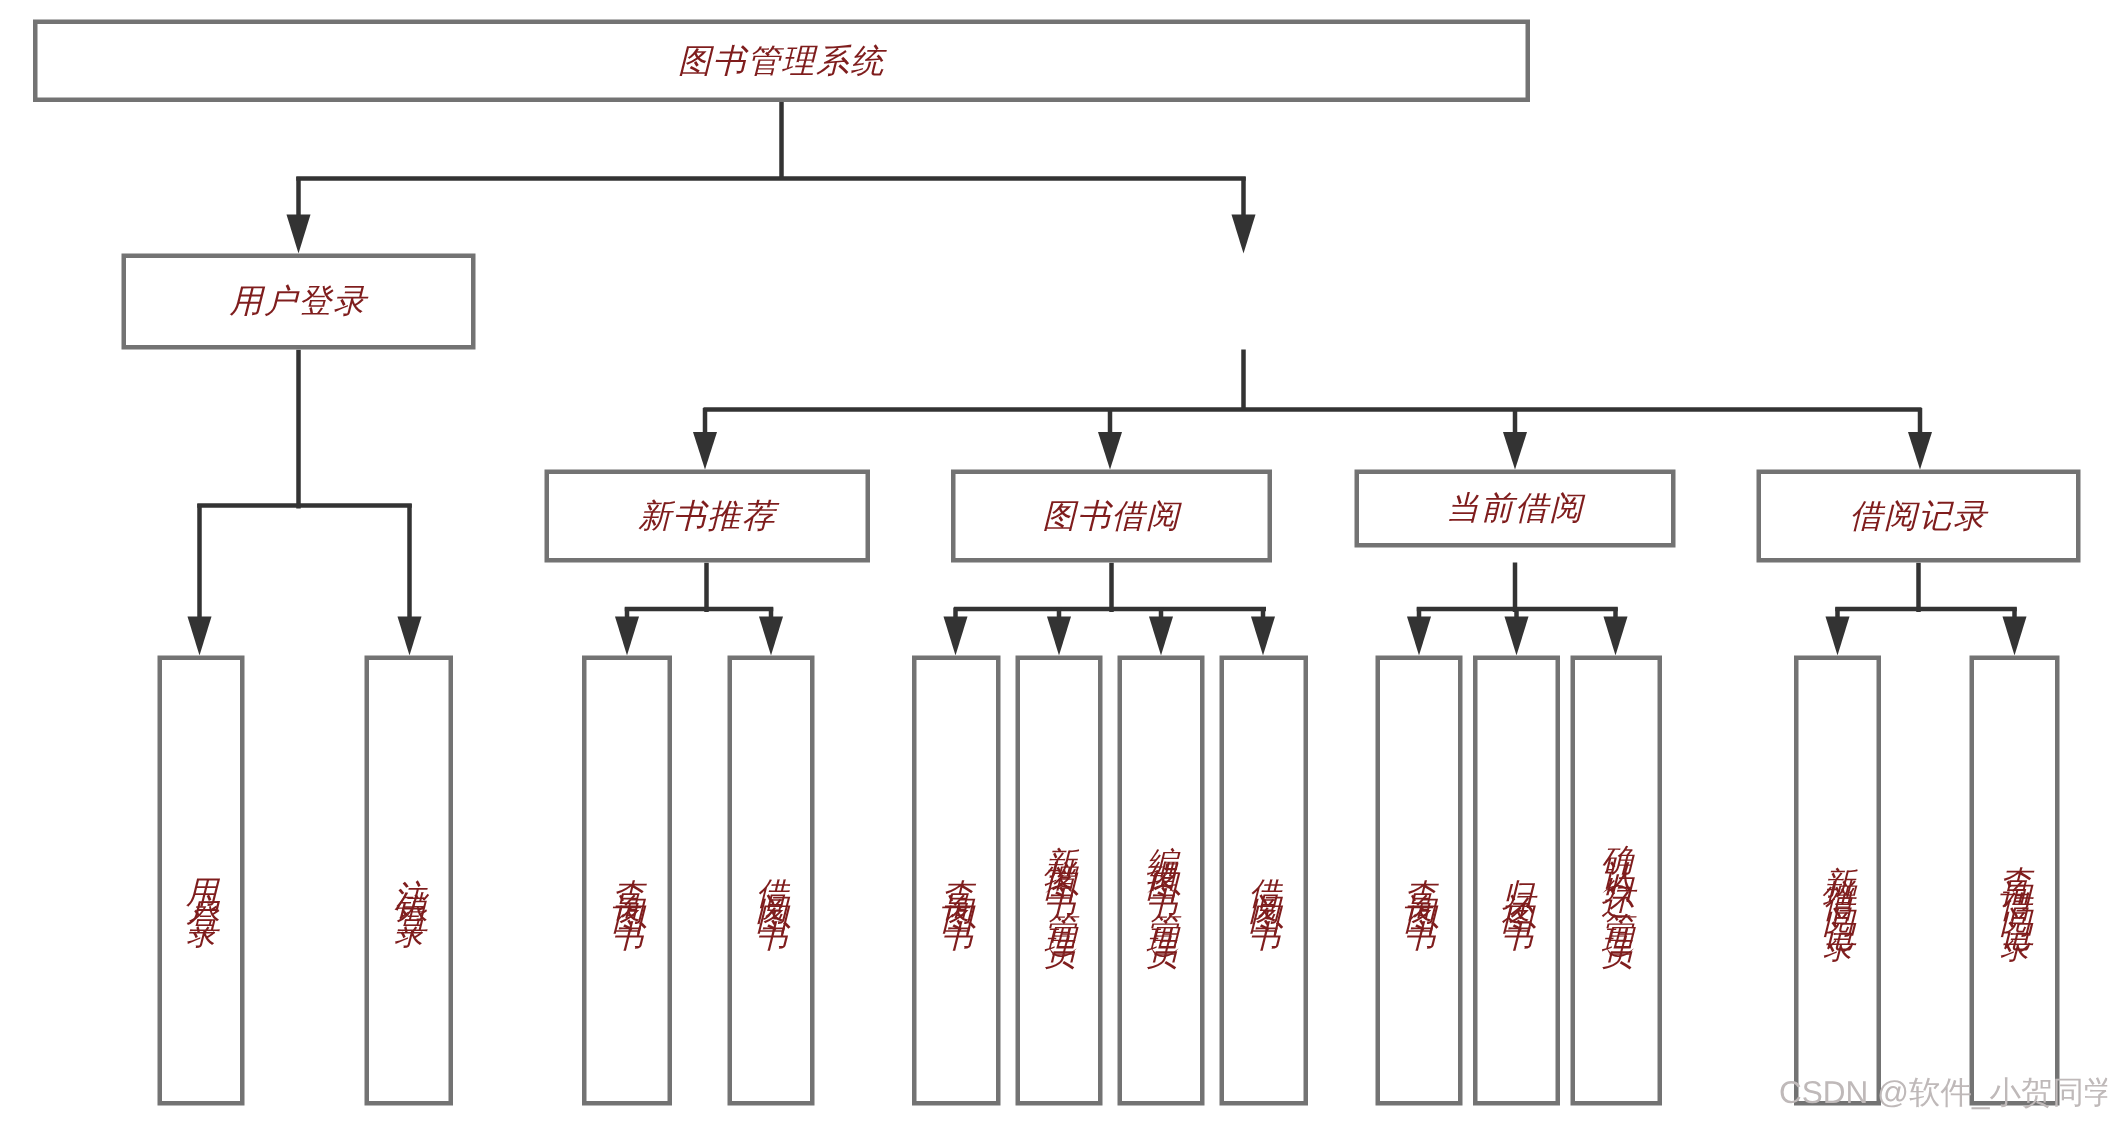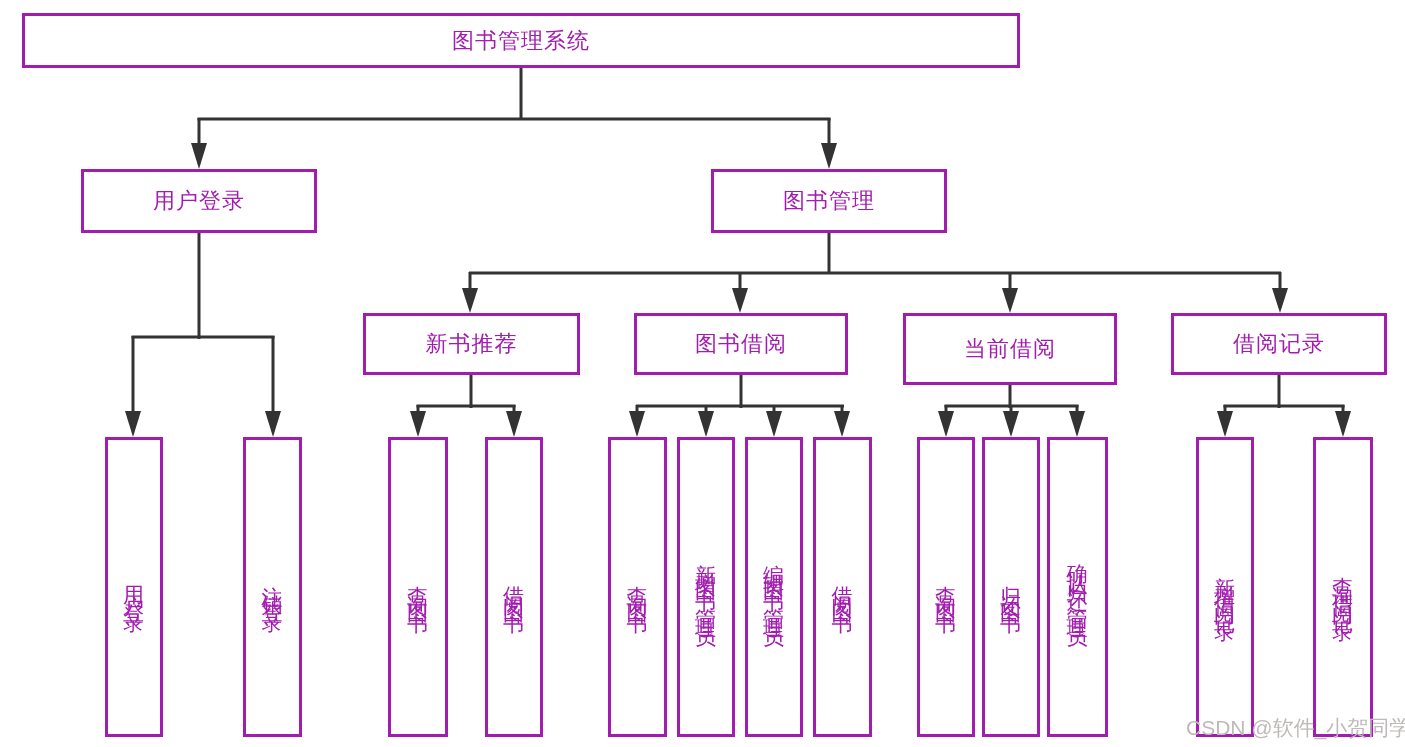--- a/index.html
+++ b/index.html
@@ -25,45 +25,46 @@
   #connector-svg line {
     stroke: #333333;
     stroke-width: 3;
   }
   #connector-svg polygon {
     fill: #333333;
   }
   .box {
     position: absolute;
     box-sizing: border-box;
-    border: 3px solid #a21caf;
+    border: 3px solid #737373;
     background: #ffffff;
     display: flex;
     align-items: center;
     justify-content: center;
-    color: #a21caf;
+    color: #7f1d1d;
+    font-style: italic;
   }
   .hbox {
     font-size: 22px;
     letter-spacing: 1px;
     white-space: nowrap;
   }
   .vbox {
     writing-mode: vertical-rl;
     text-orientation: mixed;
     font-size: 21px;
     letter-spacing: 9px;
     line-height: 1;
   }
   .root-box   { left: 22px;   top: 13px;  width: 998px; height: 55px; }
   .l2-user    { left: 81px;   top: 169px; width: 236px; height: 64px; }
   .l2-book    { left: 711px;  top: 169px; width: 236px; height: 64px; }
   .l3-rec     { left: 363px;  top: 313px; width: 217px; height: 62px; }
   .l3-borrow  { left: 634px;  top: 313px; width: 214px; height: 62px; }
-  .l3-current { left: 903px;  top: 313px; width: 214px; height: 72px; }
+  .l3-current { left: 903px;  top: 313px; width: 214px; height: 52px; }
   .l3-records { left: 1171px; top: 313px; width: 216px; height: 62px; }
   .leaf { top: 437px; height: 300px; }
   .leaf-1  { left: 105px;  width: 58px; }
   .leaf-2  { left: 243px;  width: 59px; }
   .leaf-3  { left: 388px;  width: 60px; }
   .leaf-4  { left: 485px;  width: 58px; }
   .leaf-5  { left: 608px;  width: 59px; }
   .leaf-6  { left: 677px;  width: 58px; }
   .leaf-7  { left: 745px;  width: 58px; }
   .leaf-8  { left: 813px;  width: 59px; }
@@ -145,21 +146,20 @@
     <line x1="1223.5" y1="406" x2="1344.5" y2="406"></line>
     <line x1="1225" y1="405" x2="1225" y2="415"></line>
     <line x1="1343" y1="405" x2="1343" y2="415"></line>
     <polygon points="1217,411 1233,411 1225,437"></polygon>
     <polygon points="1335,411 1351,411 1343,437"></polygon>
   </svg>
 
   <div class="box hbox root-box">图书管理系统</div>
 
   <div class="box hbox l2-user">用户登录</div>
-  <div class="box hbox l2-book">图书管理</div>
 
   <div class="box hbox l3-borrow">图书借阅</div>
   <div class="box hbox l3-rec">新书推荐</div>
   <div class="box hbox l3-current">当前借阅</div>
   <div class="box hbox l3-records">借阅记录</div>
 
   <div class="box vbox leaf leaf-1">用户登录</div>
   <div class="box vbox leaf leaf-2">注销登录</div>
   <div class="box vbox leaf leaf-3">查询图书</div>
   <div class="box vbox leaf leaf-4">借阅图书</div>

